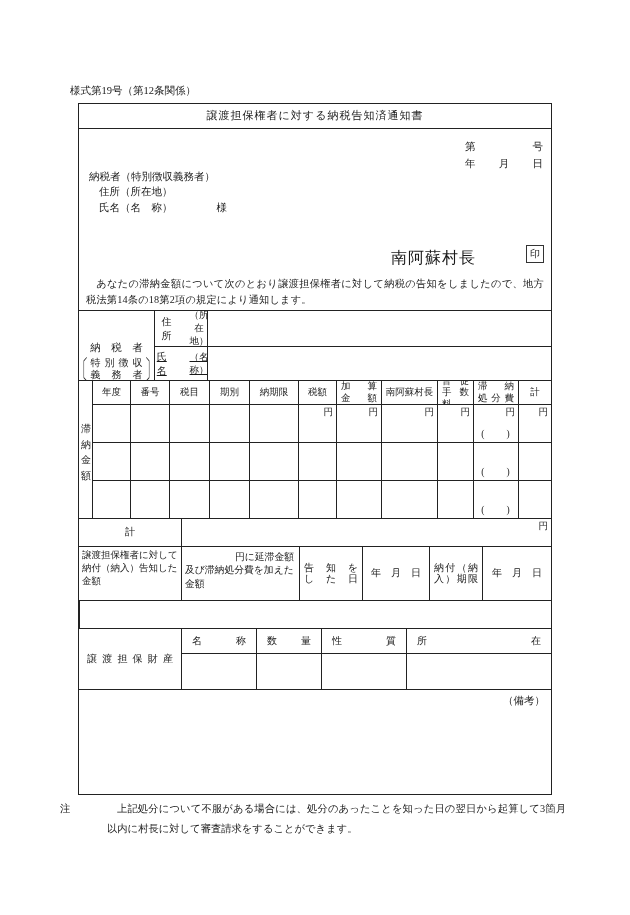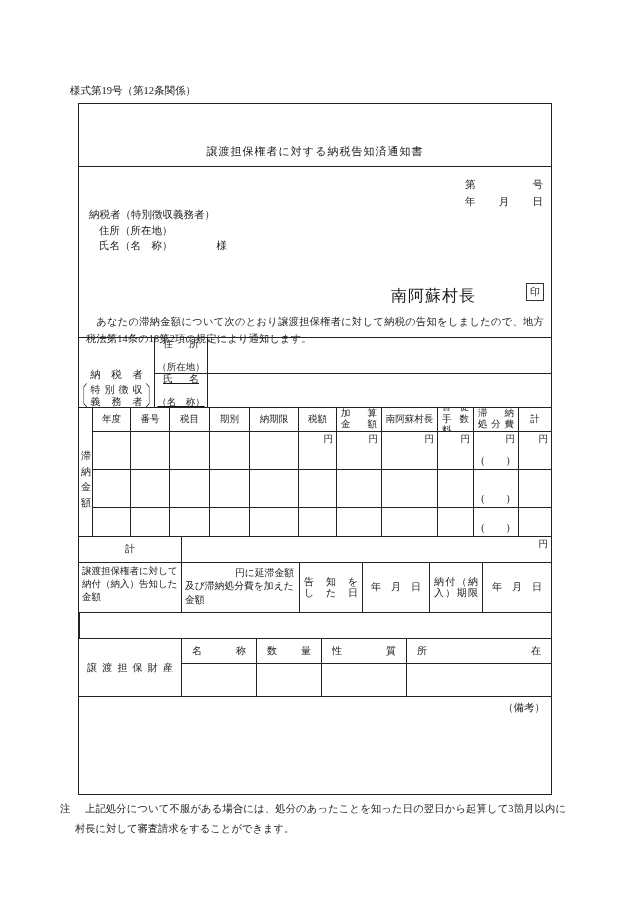--- a/index.html
+++ b/index.html
@@ -15,21 +15,21 @@
   
   #box{left:78px;top:103px;width:474px;height:692px;border:1px solid #222;box-sizing:border-box;
        display:flex;flex-direction:column;}
   .sec{border-top:1px solid #222;box-sizing:border-box;position:relative;display:grid;}
   .sec:first-child{border-top:none;}
   .cell{border-left:1px solid #222;box-sizing:border-box;position:relative;font-size:10px;
         display:flex;align-items:center;justify-content:center;text-align:center;overflow:hidden;}
   .cell.nb{border-left:none;}
   .bt{border-top:1px solid #222;text-decoration:underline;}
   
-  #title-row{height:24px;display:flex;justify-content:center;margin-top:40px;}
+  #title-row{height:24px;display:flex;align-items:center;justify-content:center;}
   #title-row .t{font-size:11px;letter-spacing:1px;}
   
   #letterhead{height:183px;}
   .doc-meta{position:absolute;right:8px;top:9px;width:78px;font-size:10.5px;line-height:17px;}
   .doc-meta div{text-align:justify;text-align-last:justify;}
   .addressee{position:absolute;left:10px;top:40px;font-size:10.5px;line-height:15.5px;}
   .addressee .ind{padding-left:10px;}
   .honor{margin-left:44px;}
   .mayor-line{position:absolute;left:312px;top:119px;font-size:16px;letter-spacing:1px;}
   .seal-box{position:absolute;right:7px;top:116px;width:16px;height:16px;border:1px solid #333;
@@ -37,21 +37,21 @@
   .body-par{position:absolute;left:7px;right:7px;top:147px;font-size:10.2px;line-height:16.5px;
             text-indent:1em;text-align:justify;letter-spacing:0.2px;}
   
   #taxpayer{height:70px;grid-template-columns:75px 53px 1fr;grid-template-rows:35px 35px;}
   .tp-label{grid-row:1/3;grid-column:1;flex-direction:column;justify-content:flex-end;gap:2px;}
   .tp-main{font-size:10.5px;}
   .bracket{display:flex;align-items:center;}
   .bk{font-size:13px;transform:scaleY(2.1);display:inline-block;line-height:1;color:#222;}
   .bk-inner{width:56px;font-size:10px;line-height:12px;}
   .bk-inner div{text-align:justify;text-align-last:justify;padding:0 2px;}
-  .two-line{flex-direction:column;gap:10px;width:100%;}
+  .two-line{flex-direction:row;gap:10px;width:100%;}
   .spread{width:100%;box-sizing:border-box;text-align:justify;text-align-last:justify;padding:0 8px;font-size:10px;}
   .sub{font-size:9.5px;}
   
   #arrears{height:138px;grid-template-columns:13px 38px 39px 40px 40px 49px 38px 45px 56px 36px 45px 1fr;
            grid-template-rows:23px 38px 38px 1fr;}
   .v-label{grid-row:1/5;grid-column:1;border-left:none;align-items:flex-start;justify-content:center;
            padding-top:34px;}
   .v-label span{writing-mode:vertical-rl;text-orientation:upright;font-size:10px;letter-spacing:1.55em;}
   .hc{font-size:9.5px;}
   .jt{white-space:pre-line;width:100%;box-sizing:border-box;padding:0 4px;
@@ -70,21 +70,21 @@
   #property{height:62px;grid-template-columns:102px 75px 65px 85px 1fr;grid-template-rows:24px 1fr;}
   .prop-label{grid-row:1/3;grid-column:1;border-left:none;}
   .spread-wide{width:100%;box-sizing:border-box;text-align:justify;text-align-last:justify;padding:0 10px;font-size:10px;}
   
   #remarks{height:105px;display:block;}
   #remarks .lbl{font-size:10.5px;padding:4px 6px;text-align:right;}
   
   #note{left:60px;top:799px;width:506px;font-size:10.3px;line-height:19.5px;position:relative;
         padding-left:15px;box-sizing:border-box;}
   #note .pfx{position:absolute;left:0;top:0;}
-  #note .body{display:block;text-indent:10px;text-align:justify;}
+  #note .body{display:block;text-indent:10px;text-align:justify;margin-left:32px;}
 </style>
 </head>
 <body>
 
 <div id="form-number" class="abs">様式第19号（第12条関係）</div>
 
 <div id="box" class="abs">
 
   <div id="title-row" class="sec">
     <div class="t">譲渡担保権者に対する納税告知済通知書</div>

